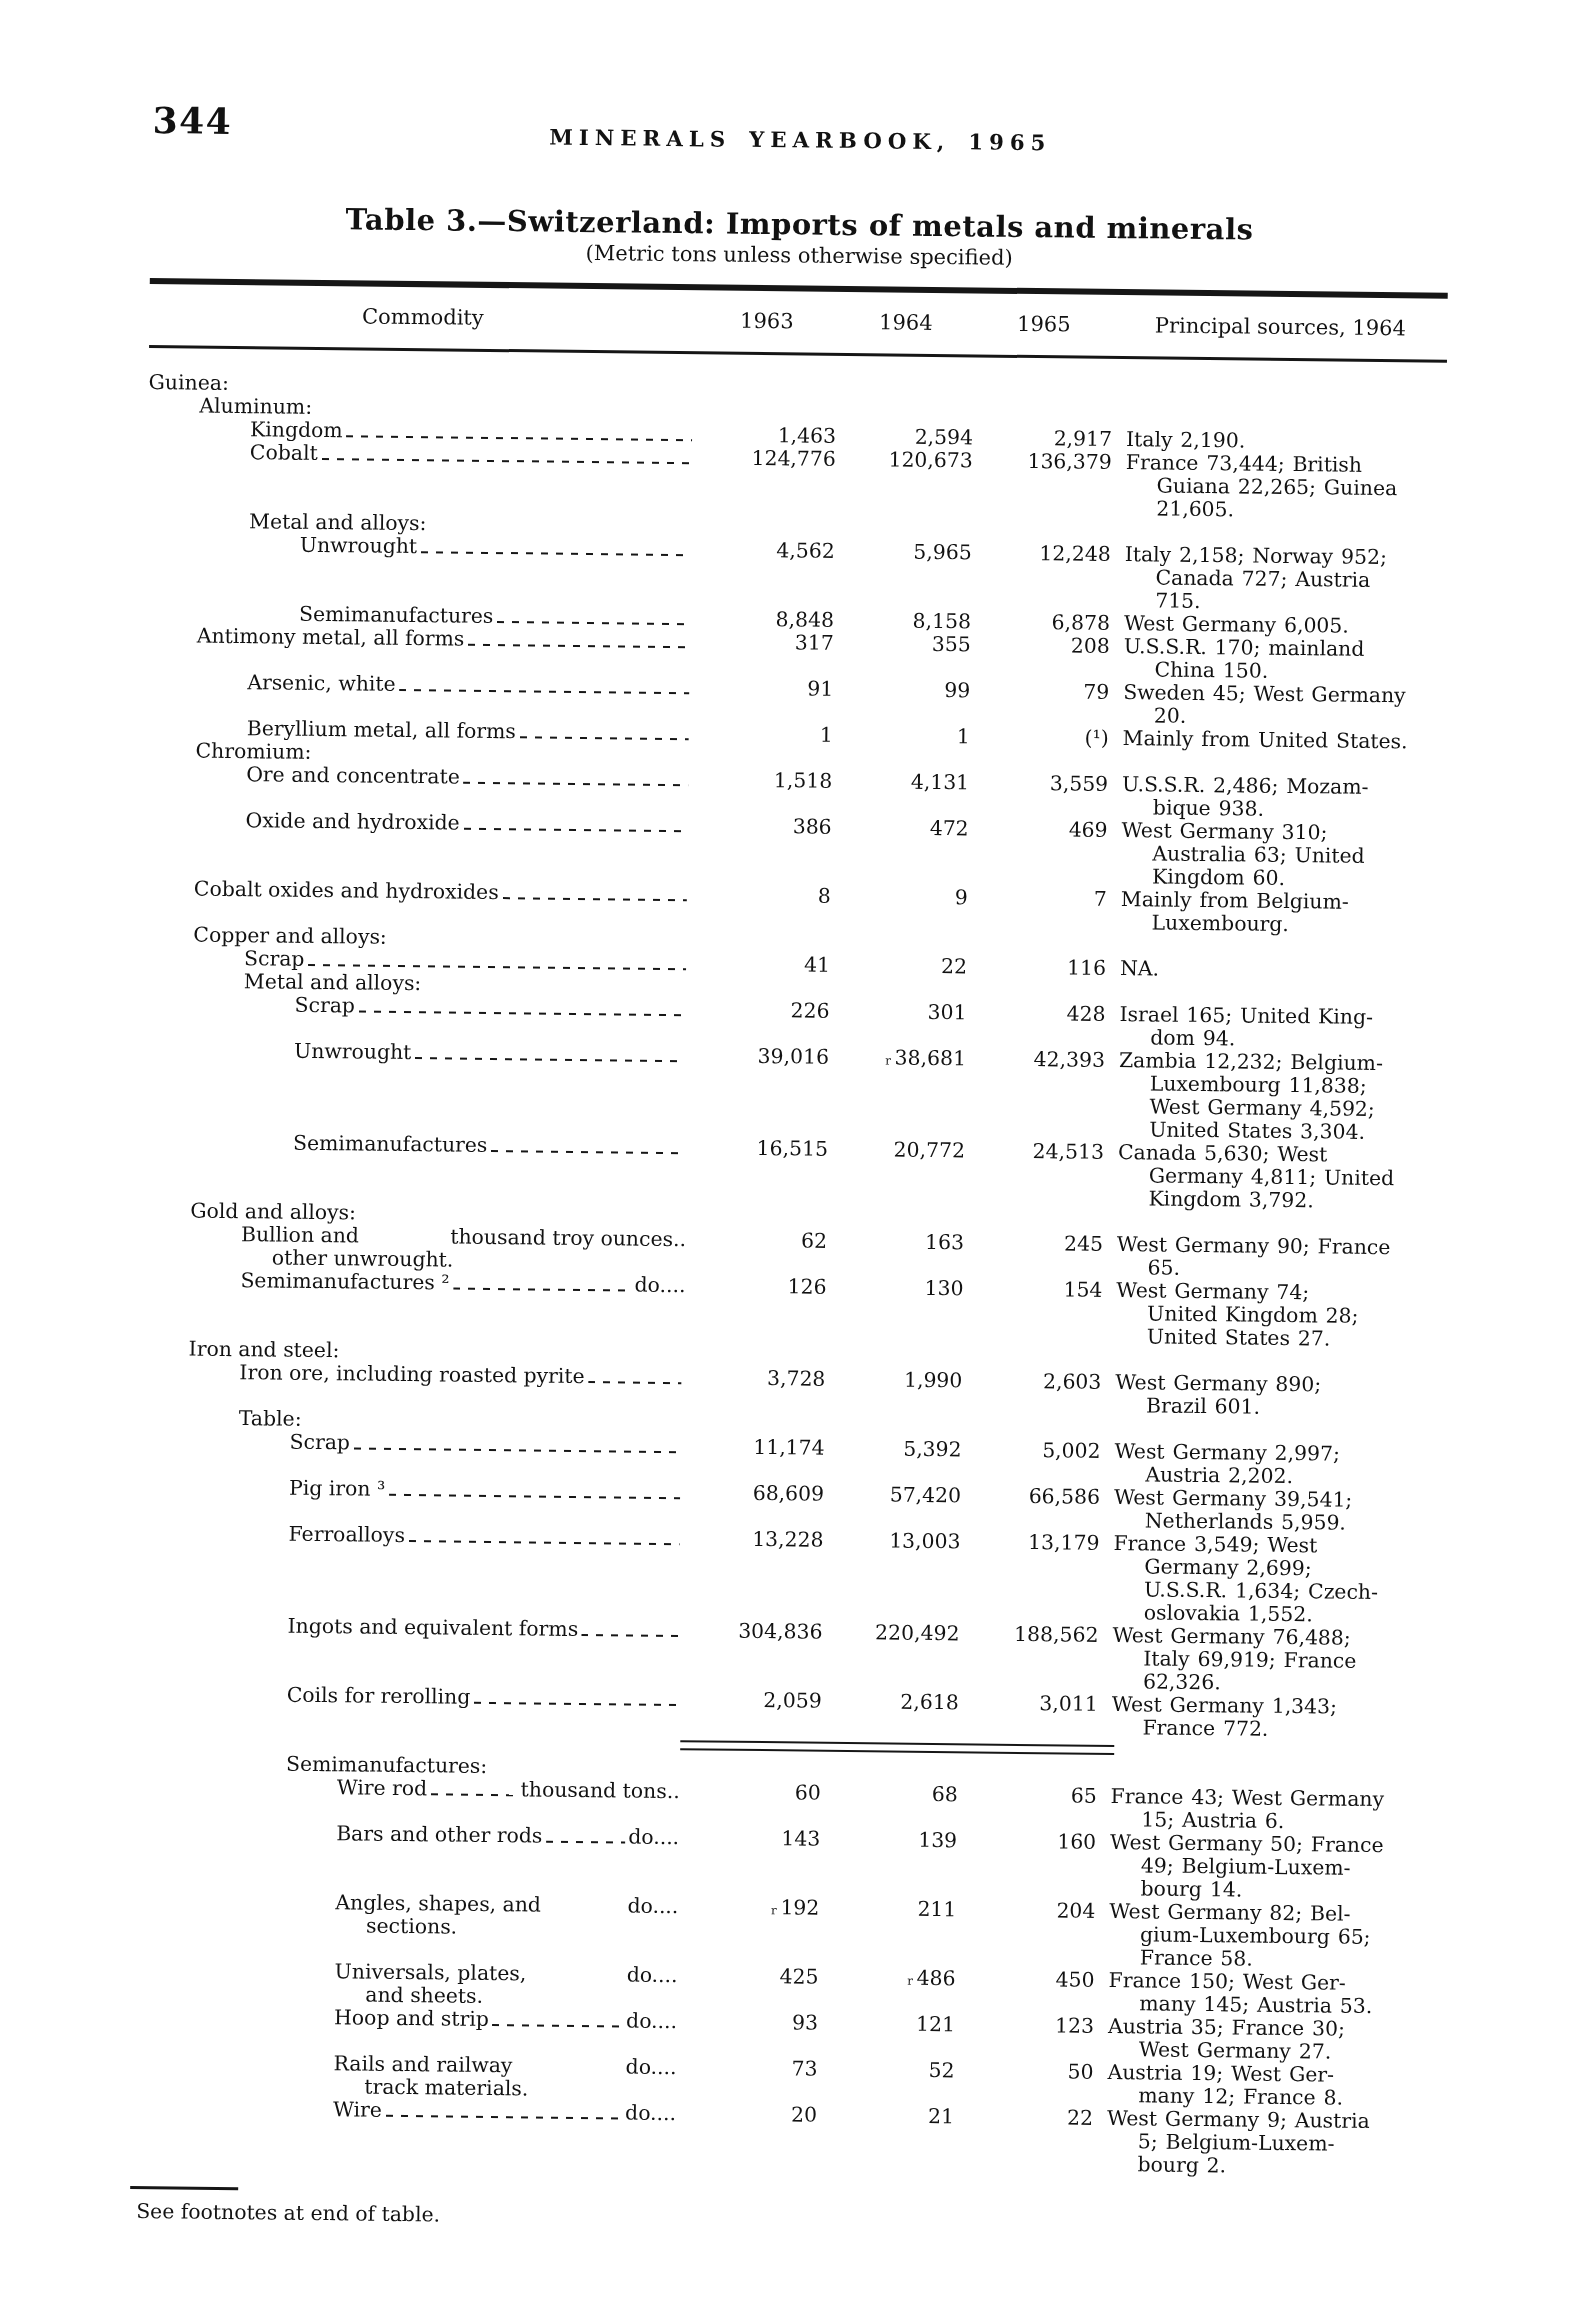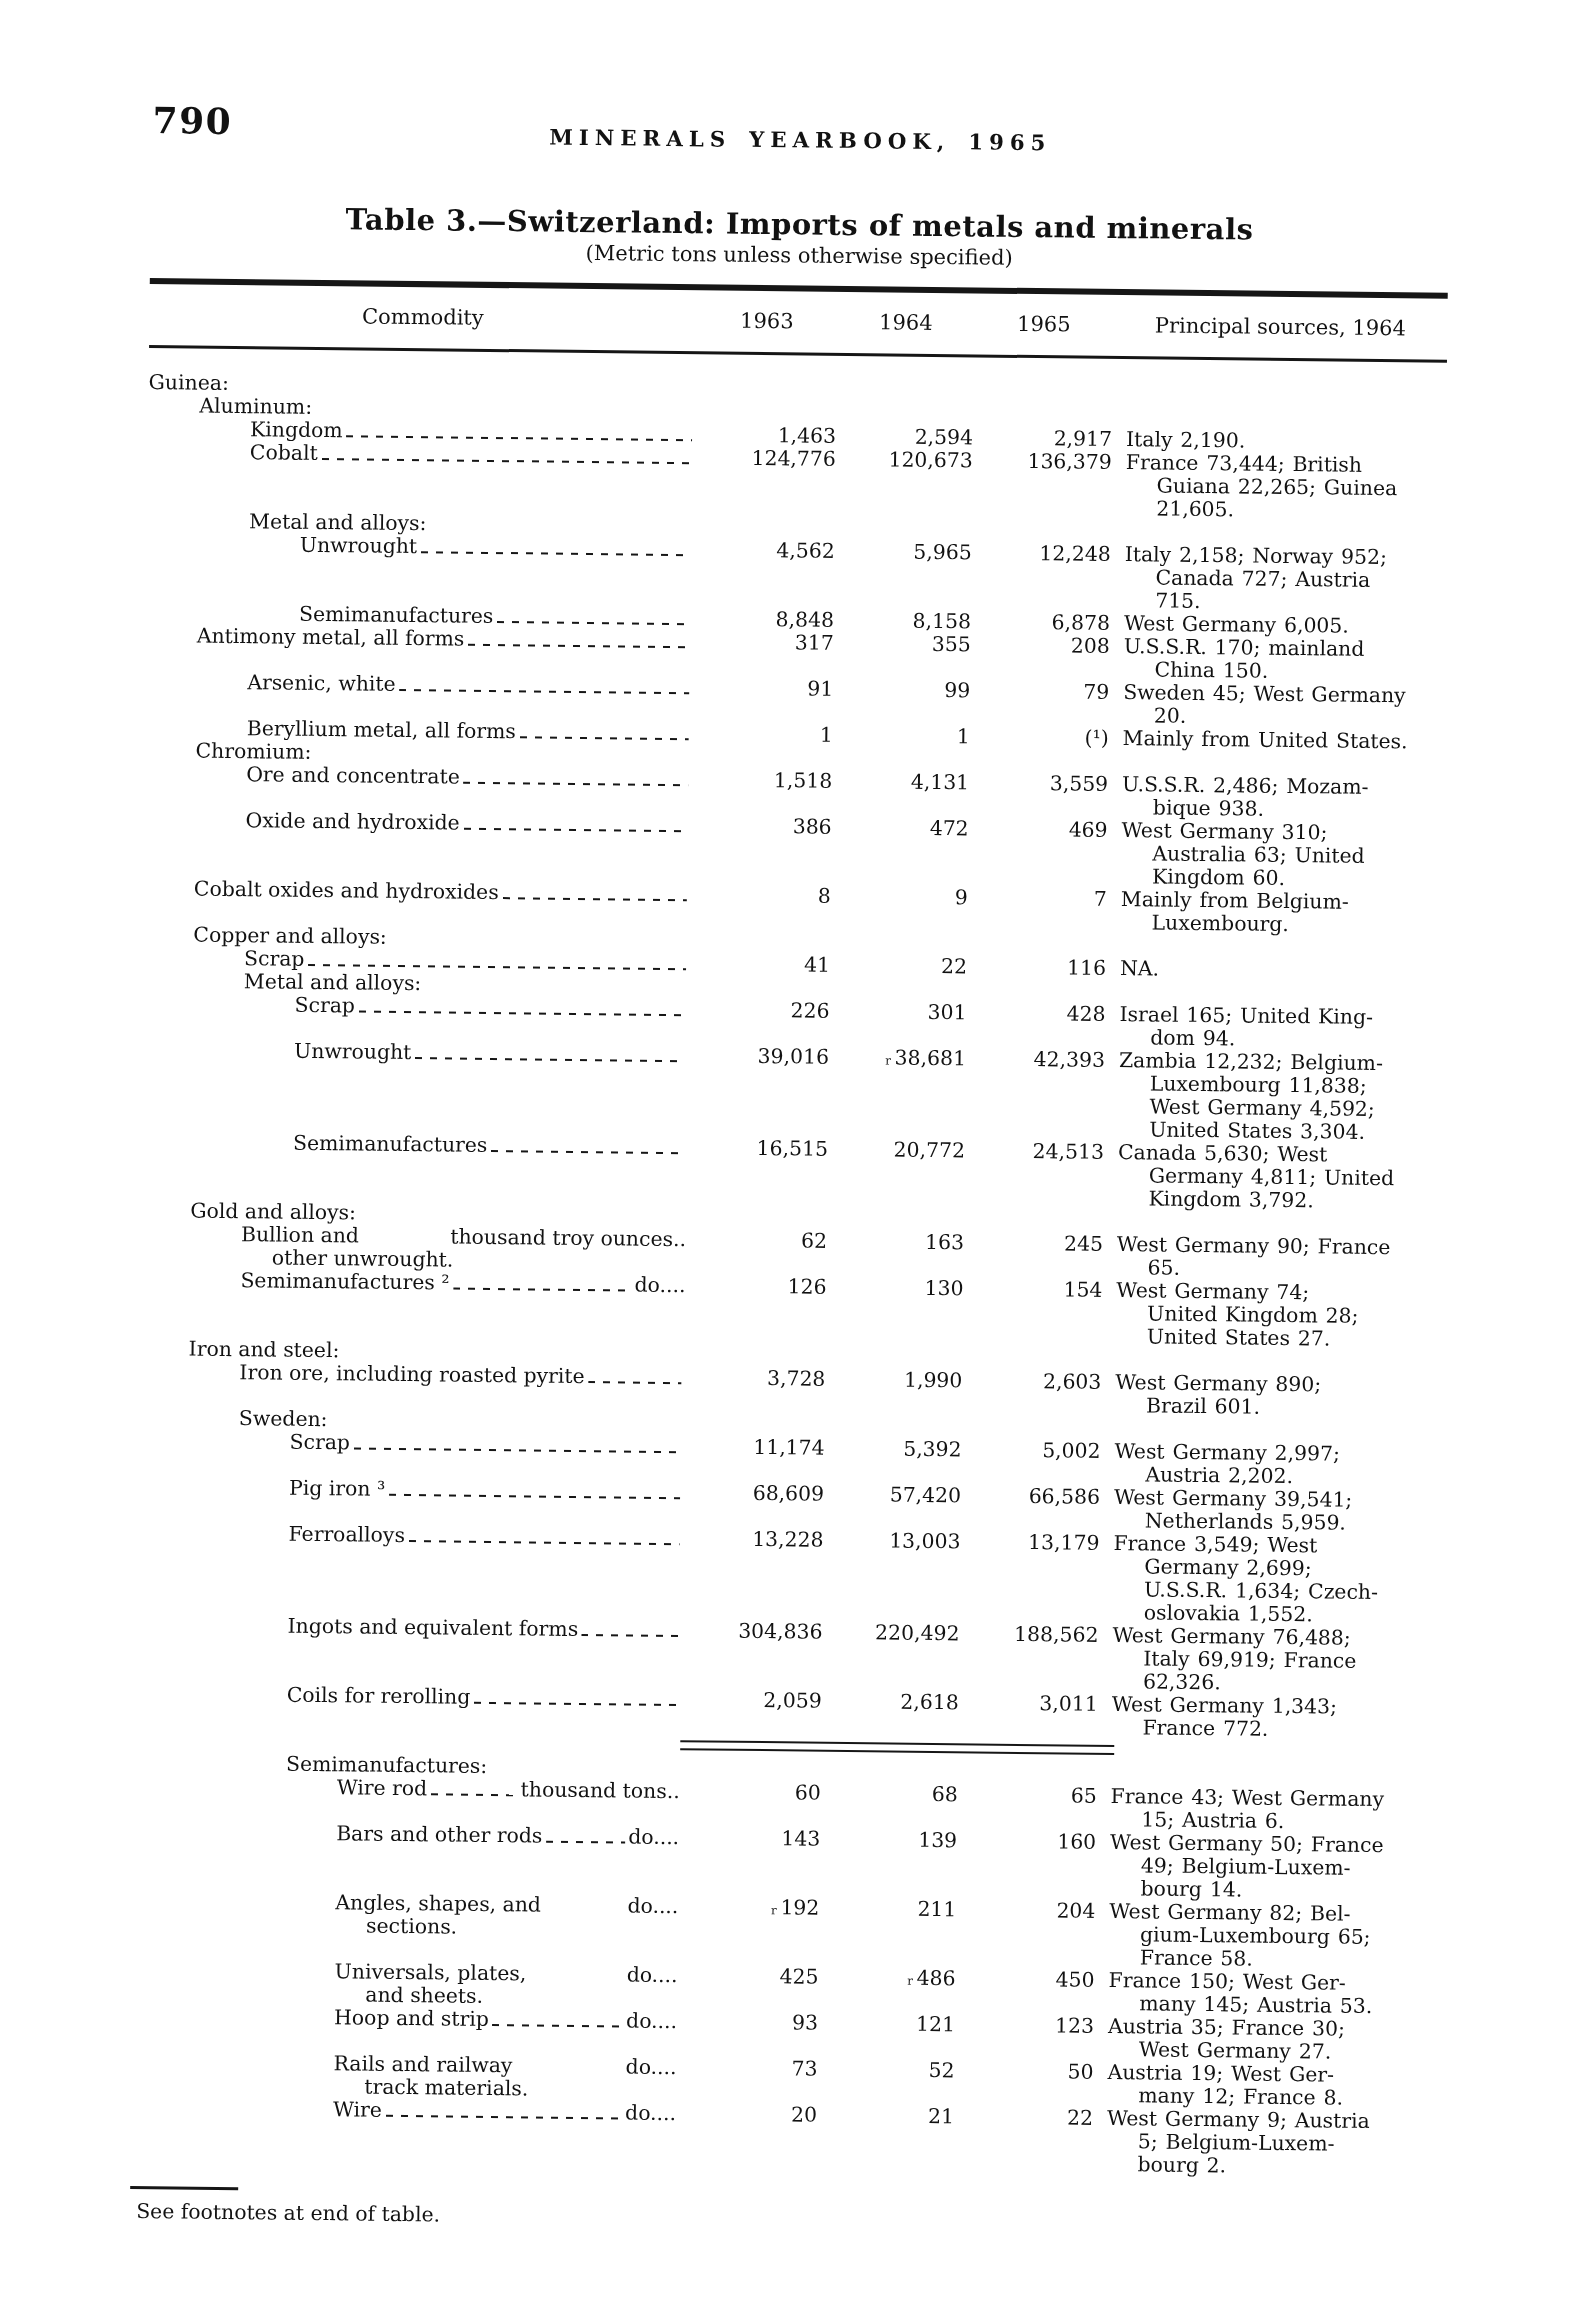--- a/index.html
+++ b/index.html
@@ -60,21 +60,21 @@
   .dblrule .bar { position:absolute; left:547px; width:434px; height:2.3px; background:#161616; }
   .dblrule .bar.b1 { top:6px; }
   .dblrule .bar.b2 { top:14px; }
   .footrule { width:108px; height:3.2px; background:#161616; margin:21.3px 0 0 1.9px; }
   .footnote { margin-top:11px; padding-left:8.3px; font-size:20.4px; }
 </style>
 </head>
 <body>
 
 <div class="scan">
-  <div class="pagenum">790</div>
+  <div class="pagenum">344</div>
   <div class="runhead">MINERALS YEARBOOK, 1965</div>
   <div class="title">Table 3.—Switzerland:  Imports of metals and minerals</div>
   <div class="subtitle">(Metric tons unless otherwise specified)</div>
   <div class="rule-thick"></div>
   <div class="colheads">
     <div class="ch">Commodity</div>
     <div class="ch">1963</div>
     <div class="ch">1964</div>
     <div class="ch">1965</div>
     <div class="ch">Principal sources, 1964</div>
@@ -396,21 +396,21 @@
           <div class="c-num">1,990</div>
           <div class="c-num">2,603</div>
           <div class="c-src">
             <div class="src-line">West Germany 890;</div>
             <div class="src-line cont">Brazil 601.</div>
           </div>
         </div>
         <div class="row">
           <div class="c-com" style="padding-left: 102px; grid-column: 1 / -1;">
             <div class="l1">
-              <span class="lbl">Sweden:</span>
+              <span class="lbl">Table:</span>
             </div>
           </div>
         </div>
         <div class="row">
           <div class="c-com" style="padding-left: 153px;">
             <div class="l1">
               <span class="lbl">Scrap</span>
               <span class="leader"></span>
             </div>
           </div>

